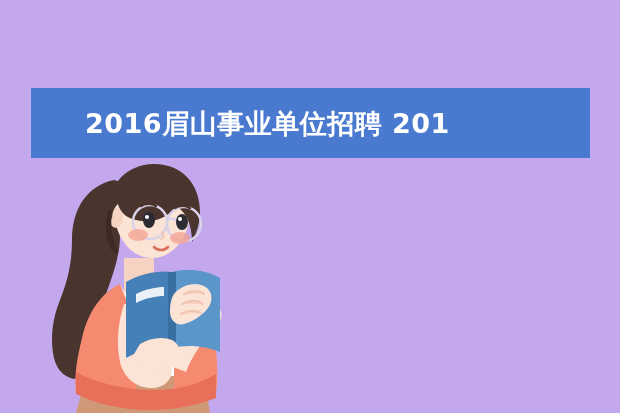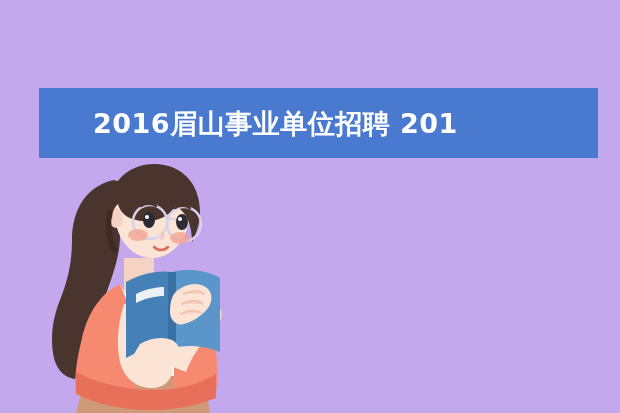--- a/index.html
+++ b/index.html
@@ -26,21 +26,20 @@
   #title-banner {
     position: absolute;
     left: 31px;
     top: 88px;
     width: 559px;
     height: 70px;
     background: #4a7ad0;
     display: flex;
     align-items: center;
     overflow: hidden;
-    margin-left: 8px;
   }
 
   #banner-title {
     margin: 0;
     padding-left: 54px;
     color: #ffffff;
     font-family: "DejaVu Sans", "Liberation Sans", sans-serif;
     font-weight: bold;
     font-size: 27px;
     line-height: 1;

